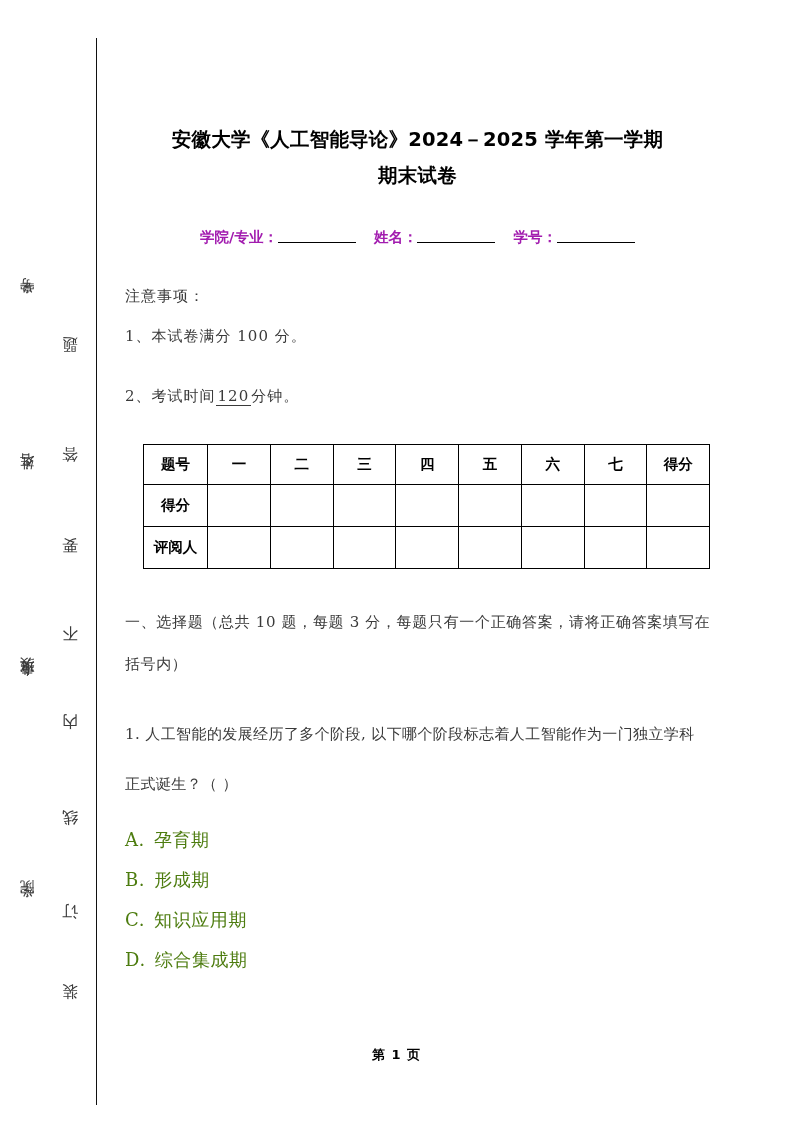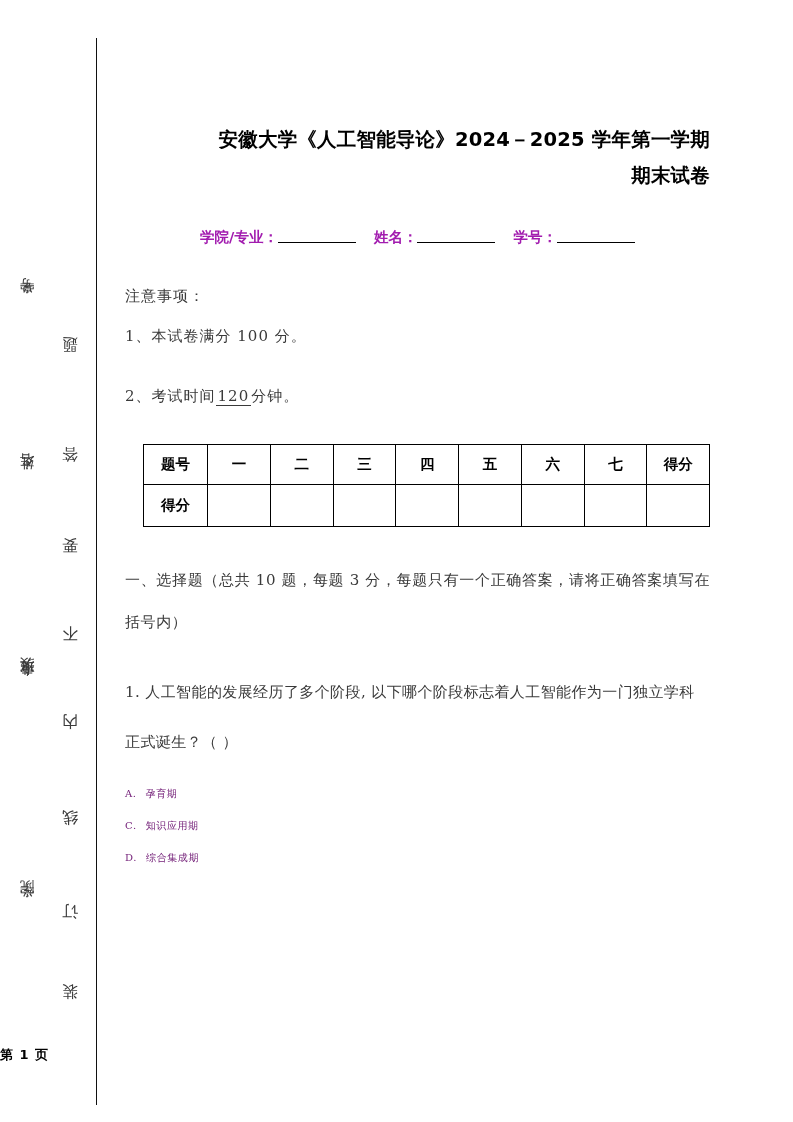--- a/index.html
+++ b/index.html
@@ -62,21 +62,21 @@
     left: 125px;
     top: 0;
     width: 585px;
   }
 
   .doc-title {
     font-family: "DejaVu Sans", "Liberation Sans", sans-serif;
     font-weight: bold;
     font-size: 19.5px;
     line-height: 36px;
-    text-align: right;
+    text-align: center;
     color: #000;
     letter-spacing: 0.2px;
   }
   #title-line1 { margin-top: 122px; }
   #title-line2 { margin-top: 0; }
 
   .fields-line {
     margin-top: 34px;
     text-align: center;
     font-family: "DejaVu Sans", "Liberation Sans", sans-serif;
@@ -142,33 +142,34 @@
   }
   .q-stem {
     margin-top: 24px;
     font-size: 15px;
     line-height: 50px;
     color: #3a3a3a;
     letter-spacing: 0.4px;
   }
   .q-opt {
     margin-top: 22px;
-    font-size: 10px;
+    font-size: 18px;
     line-height: 1;
-    color: #701a75;
+    color: #4d7c0f;
     letter-spacing: 0.6px;
   }
   .q-opt .opt-key { margin-right: 9px; }
 
   
   #page-footer {
     position: absolute;
     left: 0;
     top: 1046px;
     width: 793px;
+    text-align: center;
     font-family: "DejaVu Sans", "Liberation Sans", sans-serif;
     font-weight: bold;
     font-size: 13px;
     color: #000;
     letter-spacing: 1px;
   }
 </style>
 </head>
 <body>
 
@@ -226,34 +227,48 @@
         <td class="lead">得分</td>
         <td></td>
         <td></td>
         <td></td>
         <td></td>
         <td></td>
         <td></td>
         <td></td>
         <td></td>
       </tr>
+      <tr class="body-row">
+        <td class="lead">评阅人</td>
+        <td></td>
+        <td></td>
+        <td></td>
+        <td></td>
+        <td></td>
+        <td></td>
+        <td></td>
+        <td></td>
+      </tr>
     </tbody>
   </table>
 
   <div class="section-head">一、选择题（总共 10 题，每题 3 分，每题只有一个正确答案，请将正确答案填写在括号内）</div>
 
   <div class="q-stem">
     <span>1.</span>
     <span>人工智能的发展经历了多个阶段, 以下哪个阶段标志着人工智能作为一门独立学科正式诞生？（  ）</span>
   </div>
 
   <div class="q-opt">
     <span class="opt-key">A.</span><span>孕育期</span>
   </div>
   <div class="q-opt">
+    <span class="opt-key">B.</span><span>形成期</span>
+  </div>
+  <div class="q-opt">
     <span class="opt-key">C.</span><span>知识应用期</span>
   </div>
   <div class="q-opt">
     <span class="opt-key">D.</span><span>综合集成期</span>
   </div>
 
 </div>
 
 <div id="page-footer">第 1 页</div>
 

